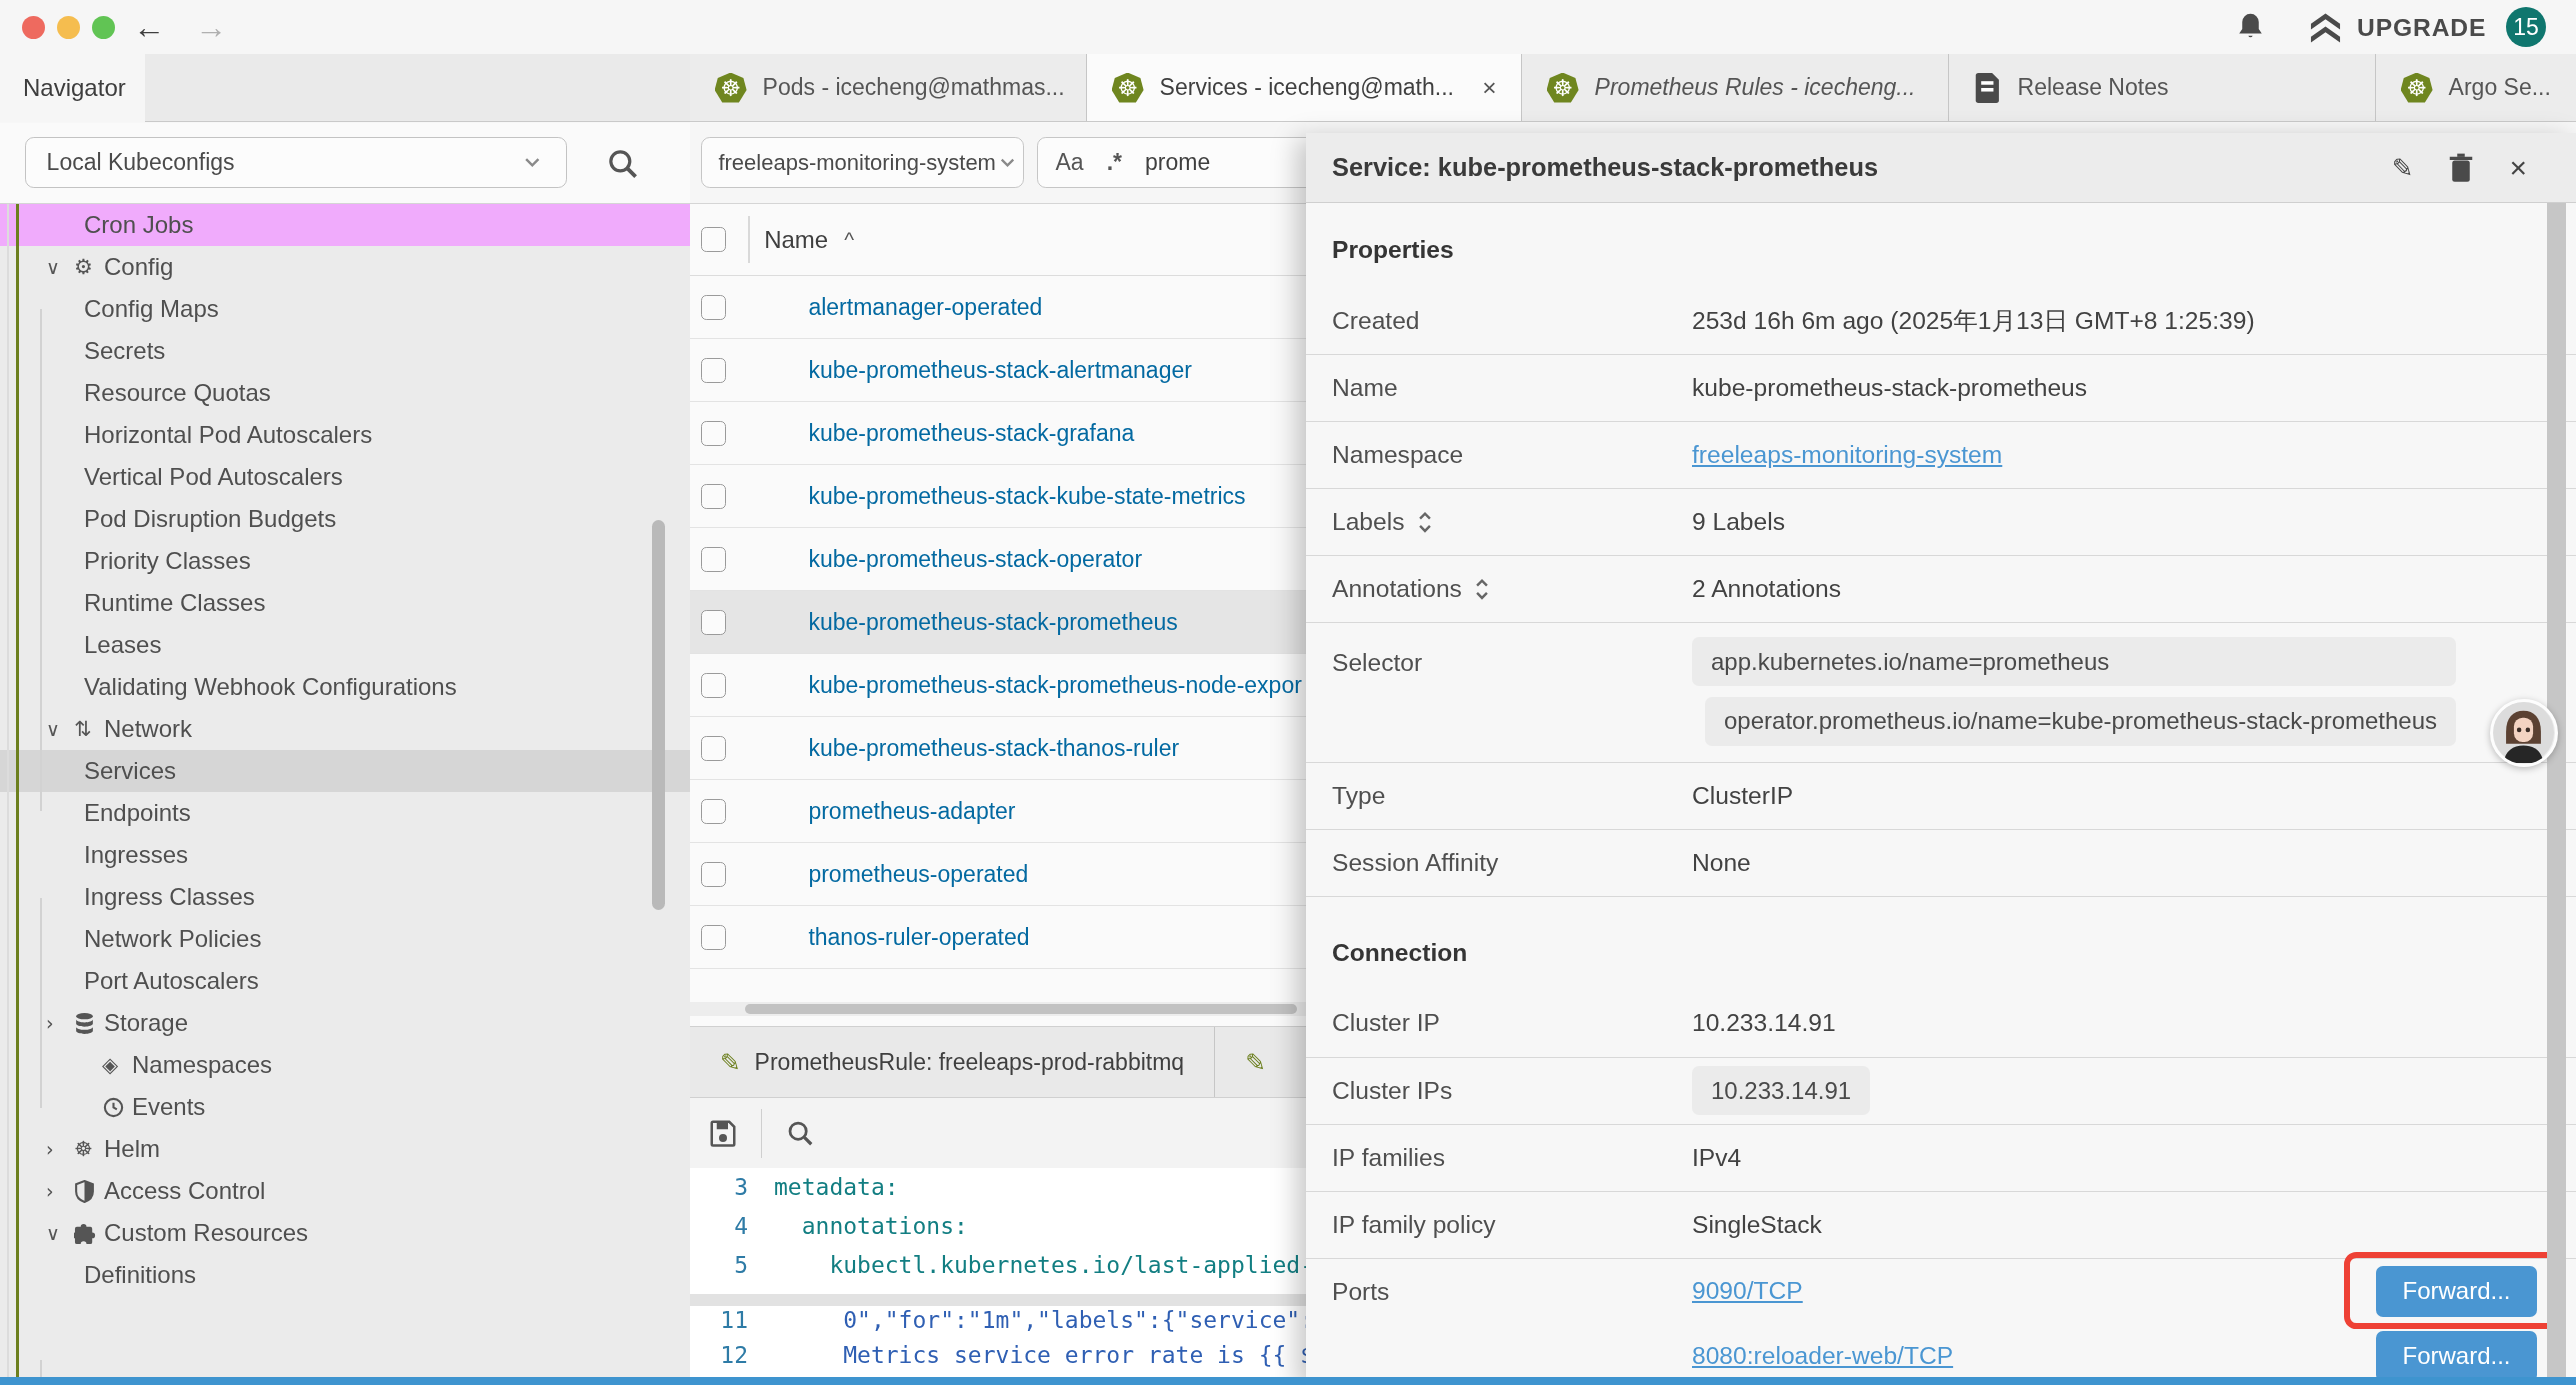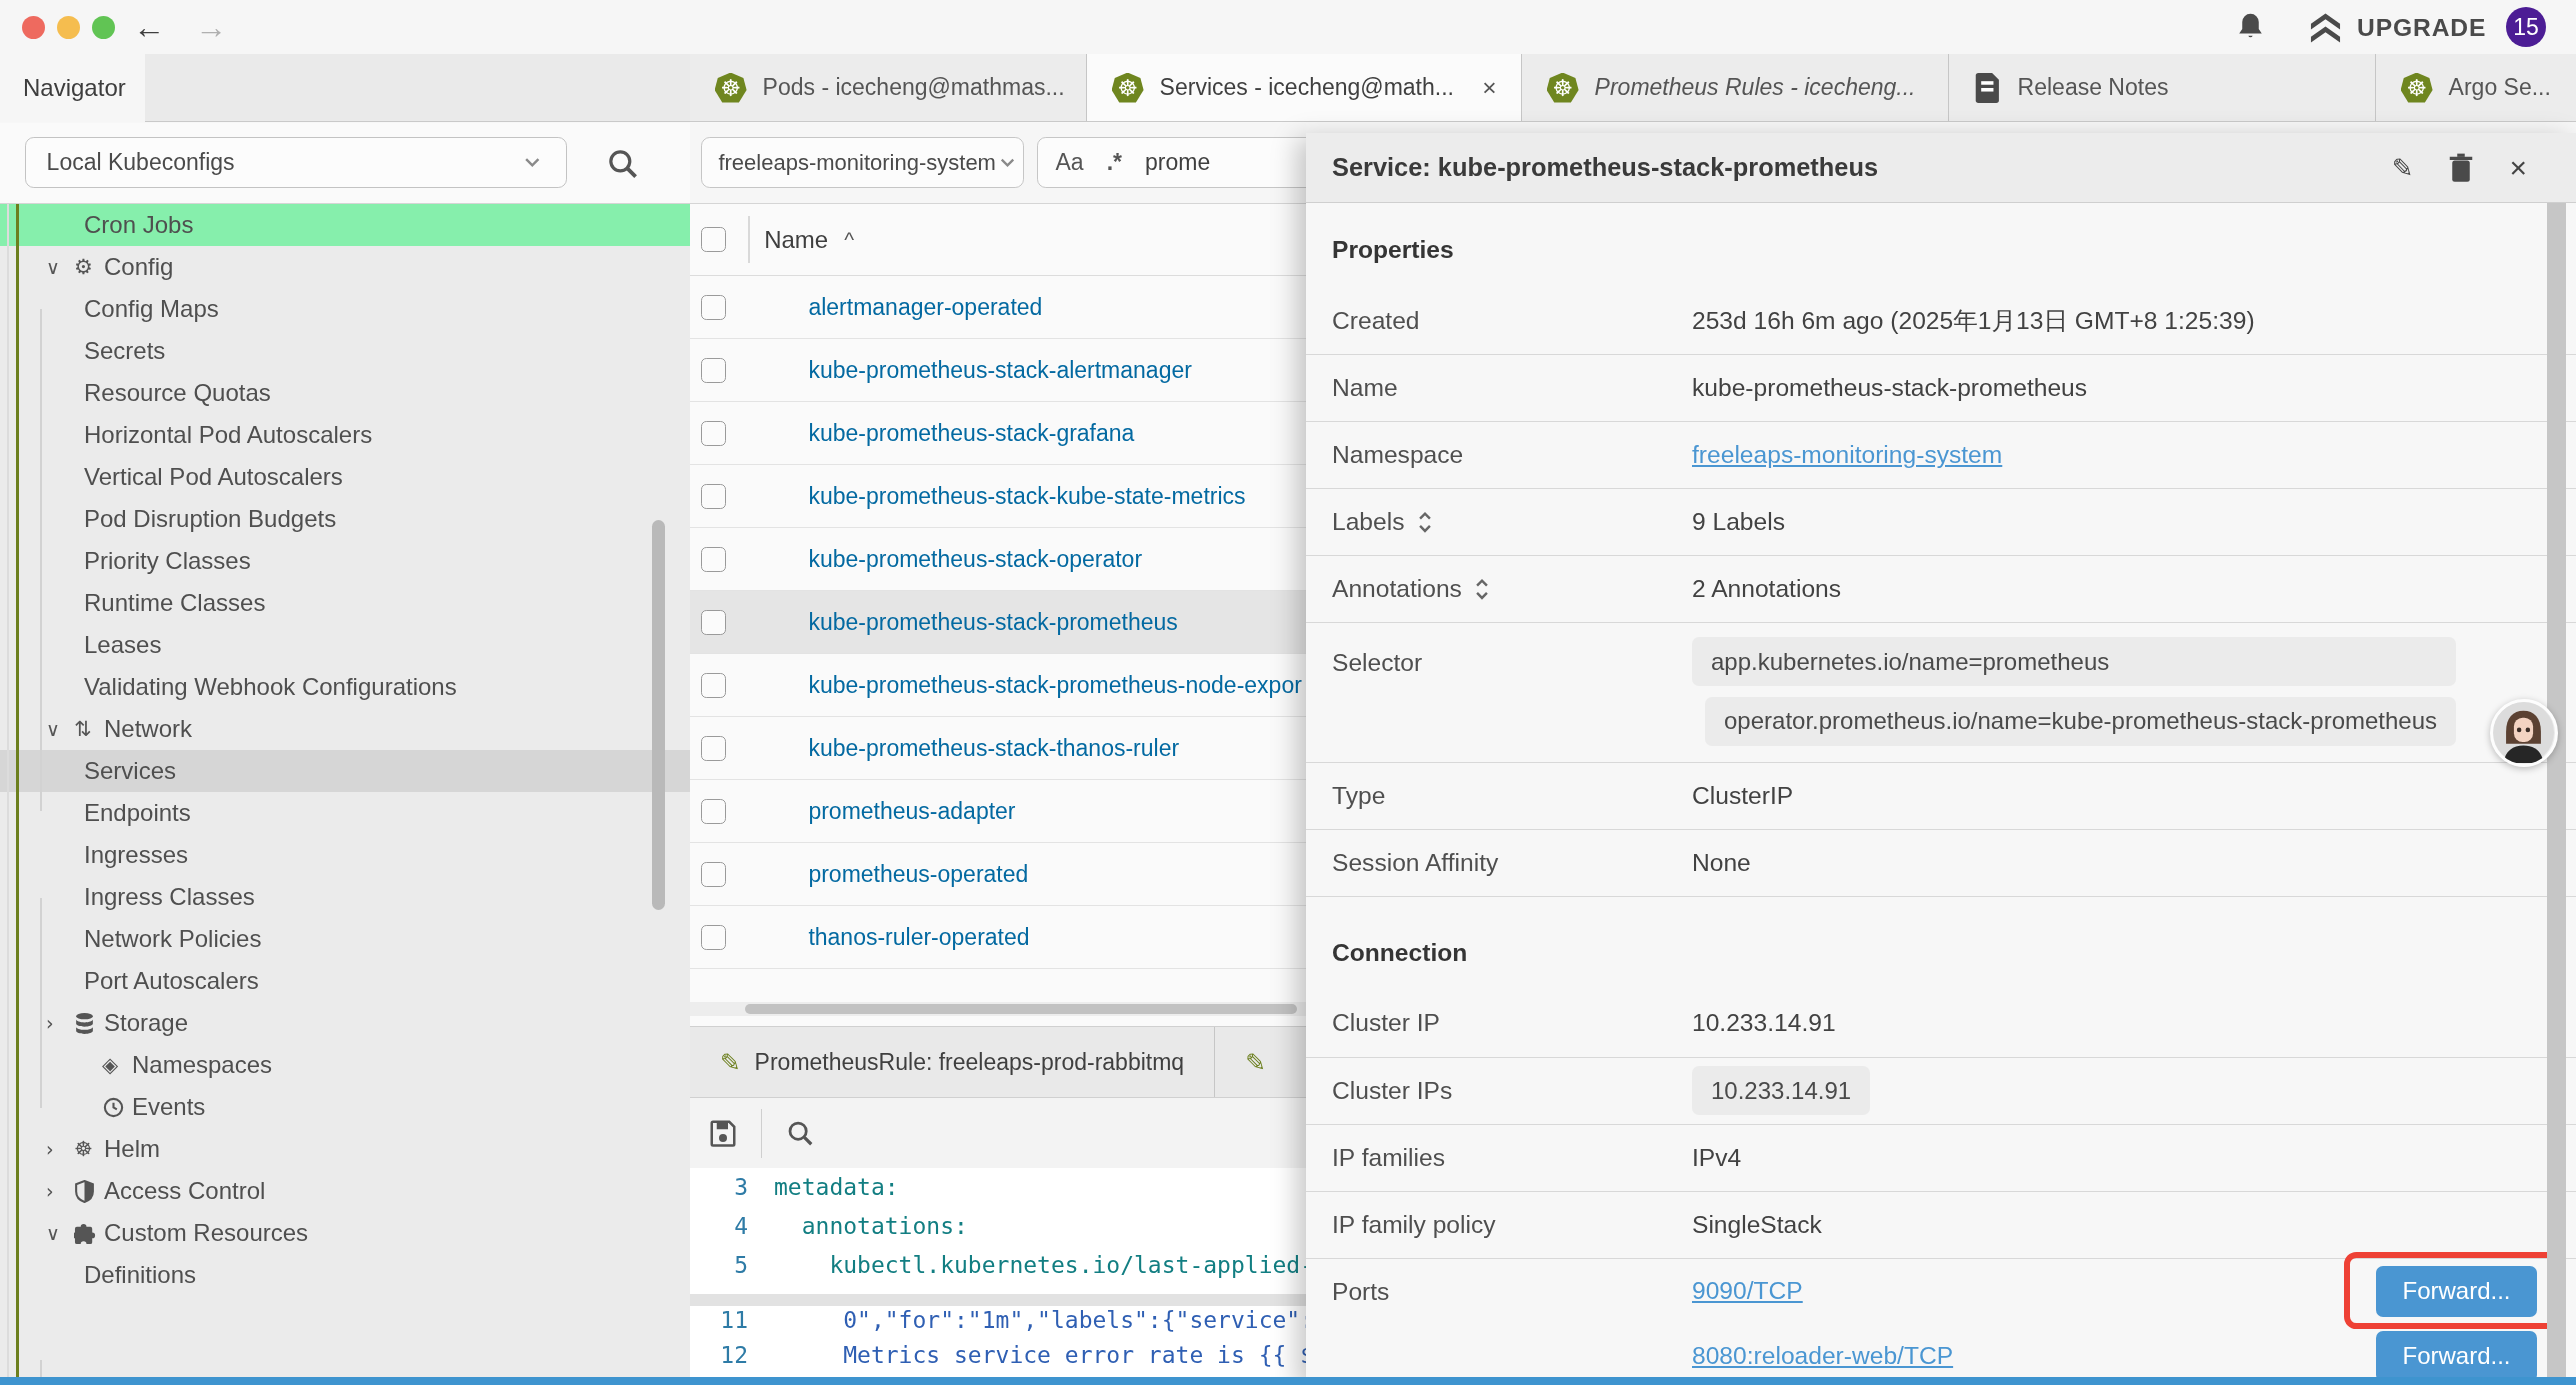--- a/index.html
+++ b/index.html
@@ -8,21 +8,21 @@
   .abs{position:absolute;}
   .glyph{font-family:"DejaVu Sans",sans-serif;}
 
   
   .topbar{left:0;top:0;width:2576px;height:54px;background:#f6f6f6;border-bottom:1.8px solid #cfcfcf;}
   .light{width:23px;height:23px;border-radius:50%;top:16px;}
   .navarrow{top:7px;font-size:32px;line-height:40px;}
   .bell-wrap{top:10.5px;}
   .upgrade-ic{top:12.3px;}
   .upgrade-txt{top:14px;font-size:24.6px;font-weight:600;letter-spacing:0.9px;color:#4a4a4a;}
-  .badge{top:7px;width:40px;height:40px;border-radius:50%;background:#4c1d95;color:#fff;
+  .badge{top:7px;width:40px;height:40px;border-radius:50%;background:#0f766e;color:#fff;
          font-size:23px;display:flex;align-items:center;justify-content:center;}
 
   
   .tabbar{left:0;top:54px;width:2576px;height:68px;display:flex;}
   .navzone{width:690px;height:68px;background:#eaeaea;border-bottom:1.8px solid #c9c9c9;box-sizing:border-box;}
   .navtab{position:absolute;left:0;top:0;width:145px;height:68px;background:#f6f6f6;
           display:flex;align-items:center;padding-left:23px;box-sizing:border-box;font-size:24px;color:#3d3d3d;}
   .tabs{flex:1;display:flex;background:#e2e2e2;border-bottom:1.8px solid #c9c9c9;box-sizing:border-box;}
   .tab{display:flex;align-items:center;gap:16px;padding:0 24.6px;box-sizing:border-box;
        background:#ececec;border-right:1.8px solid #c6c6c6;font-size:23px;color:#555;white-space:nowrap;overflow:hidden;}
@@ -41,21 +41,21 @@
   .tree{position:absolute;left:0;top:81px;width:690px;height:1182px;overflow:hidden;}
   .accentline{position:absolute;left:16px;top:0;width:2.6px;height:1182px;background:#6c7f1e;}
   .edgeline{position:absolute;left:7px;top:0;width:1.8px;height:1182px;background:#dcdcdc;}
   .guideline{position:absolute;left:40px;width:1.8px;background:#d2d2d2;}
   .trow{height:42px;display:flex;align-items:center;font-size:24px;color:#4f4f4f;white-space:nowrap;}
   .trow.child{padding-left:84px;}
   .trow.parent,.trow.leaficon{padding-left:46px;}
   .trow .tchev{width:28px;font-size:19px;color:#555;flex:none;}
   .trow .ticon{width:30px;flex:none;display:flex;align-items:center;color:#555;font-size:21px;}
   .trow.leaficon{padding-left:74px;}
-  .trow.hl{background:#86efac;}
+  .trow.hl{background:#f0abfc;}
   .trow.selected{background:#d6d6d6;}
   .lscroll{position:absolute;left:652px;top:397px;width:13px;height:390px;background:#b9b9b9;border-radius:7px;}
 
   
   .midpanel{left:690px;top:123px;width:616px;height:1263px;background:#fafafa;overflow:hidden;}
   .controls{position:absolute;left:0;top:0;width:616px;height:81px;background:#f6f6f6;border-bottom:1.8px solid #d5d5d5;box-sizing:border-box;}
   .nsselect{position:absolute;left:11.4px;top:14px;width:323px;height:51px;border:1.8px solid #c6c6c6;border-radius:8.8px;background:#fcfcfc;
             display:flex;align-items:center;padding:0 16px;box-sizing:border-box;font-size:22px;color:#4a4a4a;white-space:nowrap;}
   .nsselect .chev{margin-left:auto;}
   .searchbox{position:absolute;left:347px;top:14px;width:351px;height:51px;border:1.8px solid #c6c6c6;border-radius:8.8px;background:#fcfcfc;

